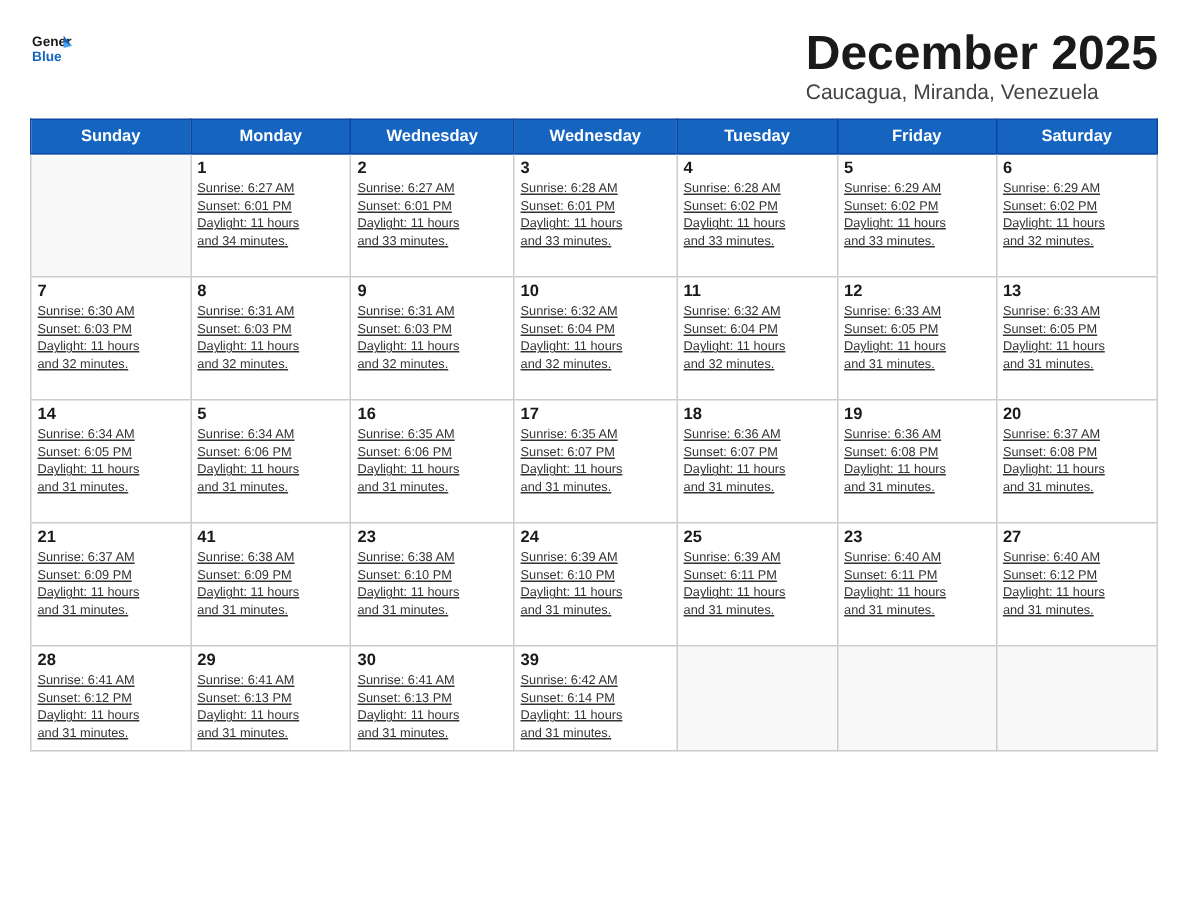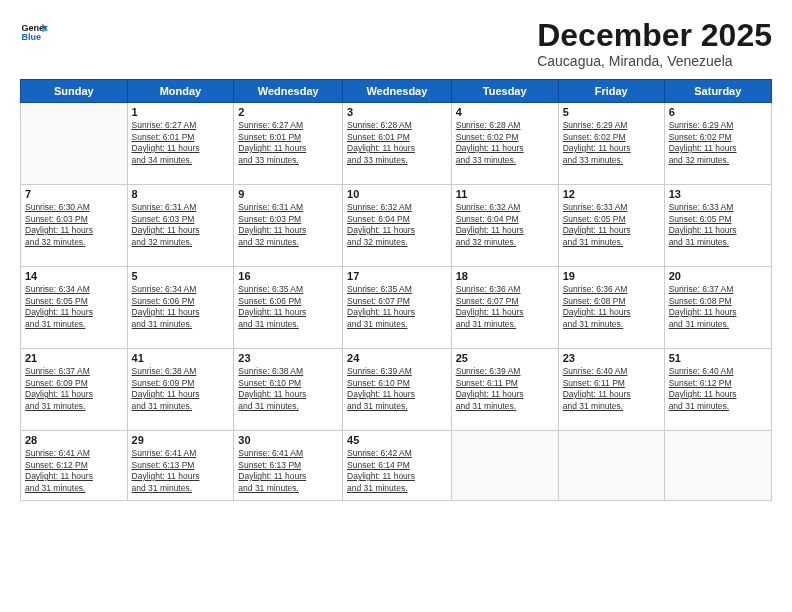--- a/index.html
+++ b/index.html
@@ -301,21 +301,21 @@
 and 31 minutes.</div>
           </td>
           <td>
             <span class="day-num">23</span>
             <div class="day-info" style="white-space: pre-line;">Sunrise: 6:40 AM
 Sunset: 6:11 PM
 Daylight: 11 hours
 and 31 minutes.</div>
           </td>
           <td>
-            <span class="day-num">51</span>
+            <span class="day-num">27</span>
             <div class="day-info" style="white-space: pre-line;">Sunrise: 6:40 AM
 Sunset: 6:12 PM
 Daylight: 11 hours
 and 31 minutes.</div>
           </td>
         </tr>
         <tr>
           <td>
             <span class="day-num">28</span>
             <div class="day-info" style="white-space: pre-line;">Sunrise: 6:41 AM
@@ -331,21 +331,21 @@
 and 31 minutes.</div>
           </td>
           <td>
             <span class="day-num">30</span>
             <div class="day-info" style="white-space: pre-line;">Sunrise: 6:41 AM
 Sunset: 6:13 PM
 Daylight: 11 hours
 and 31 minutes.</div>
           </td>
           <td>
-            <span class="day-num">45</span>
+            <span class="day-num">39</span>
             <div class="day-info" style="white-space: pre-line;">Sunrise: 6:42 AM
 Sunset: 6:14 PM
 Daylight: 11 hours
 and 31 minutes.</div>
           </td>
           <td class="empty-cell"></td>
           <td class="empty-cell"></td>
           <td class="empty-cell"></td>
         </tr>
       </tbody>

